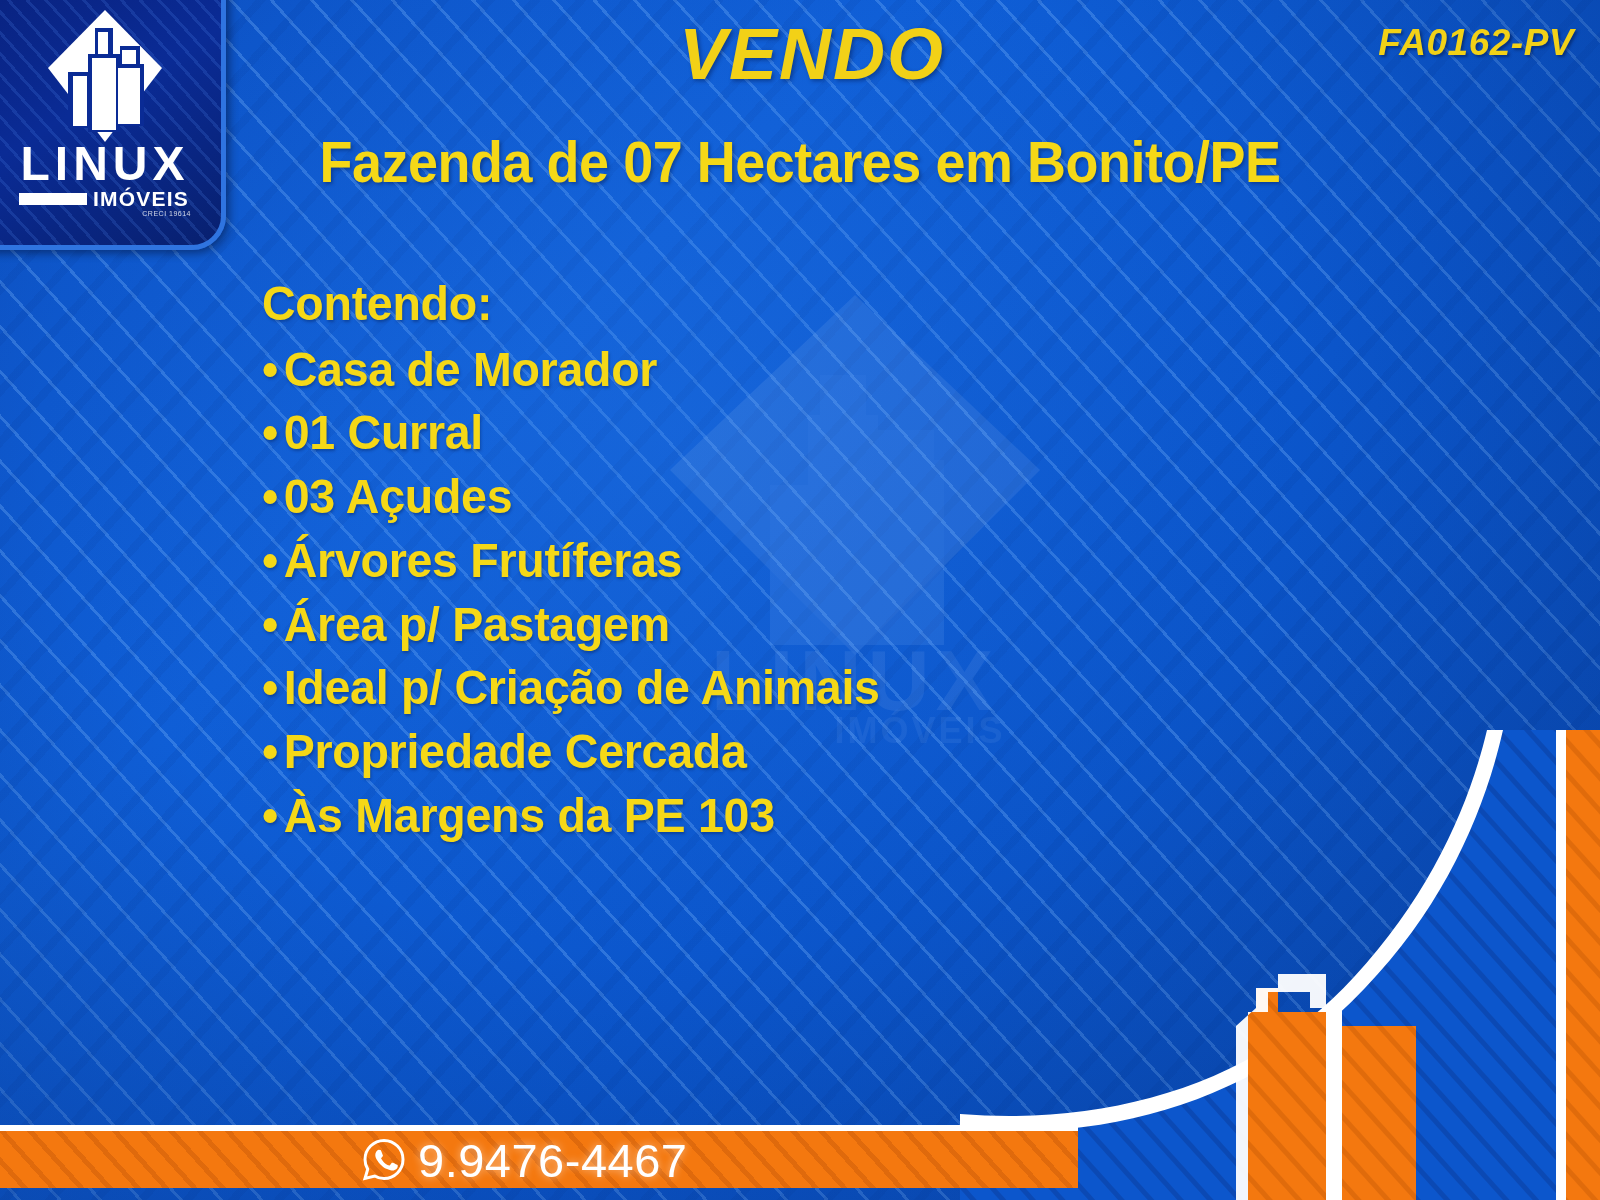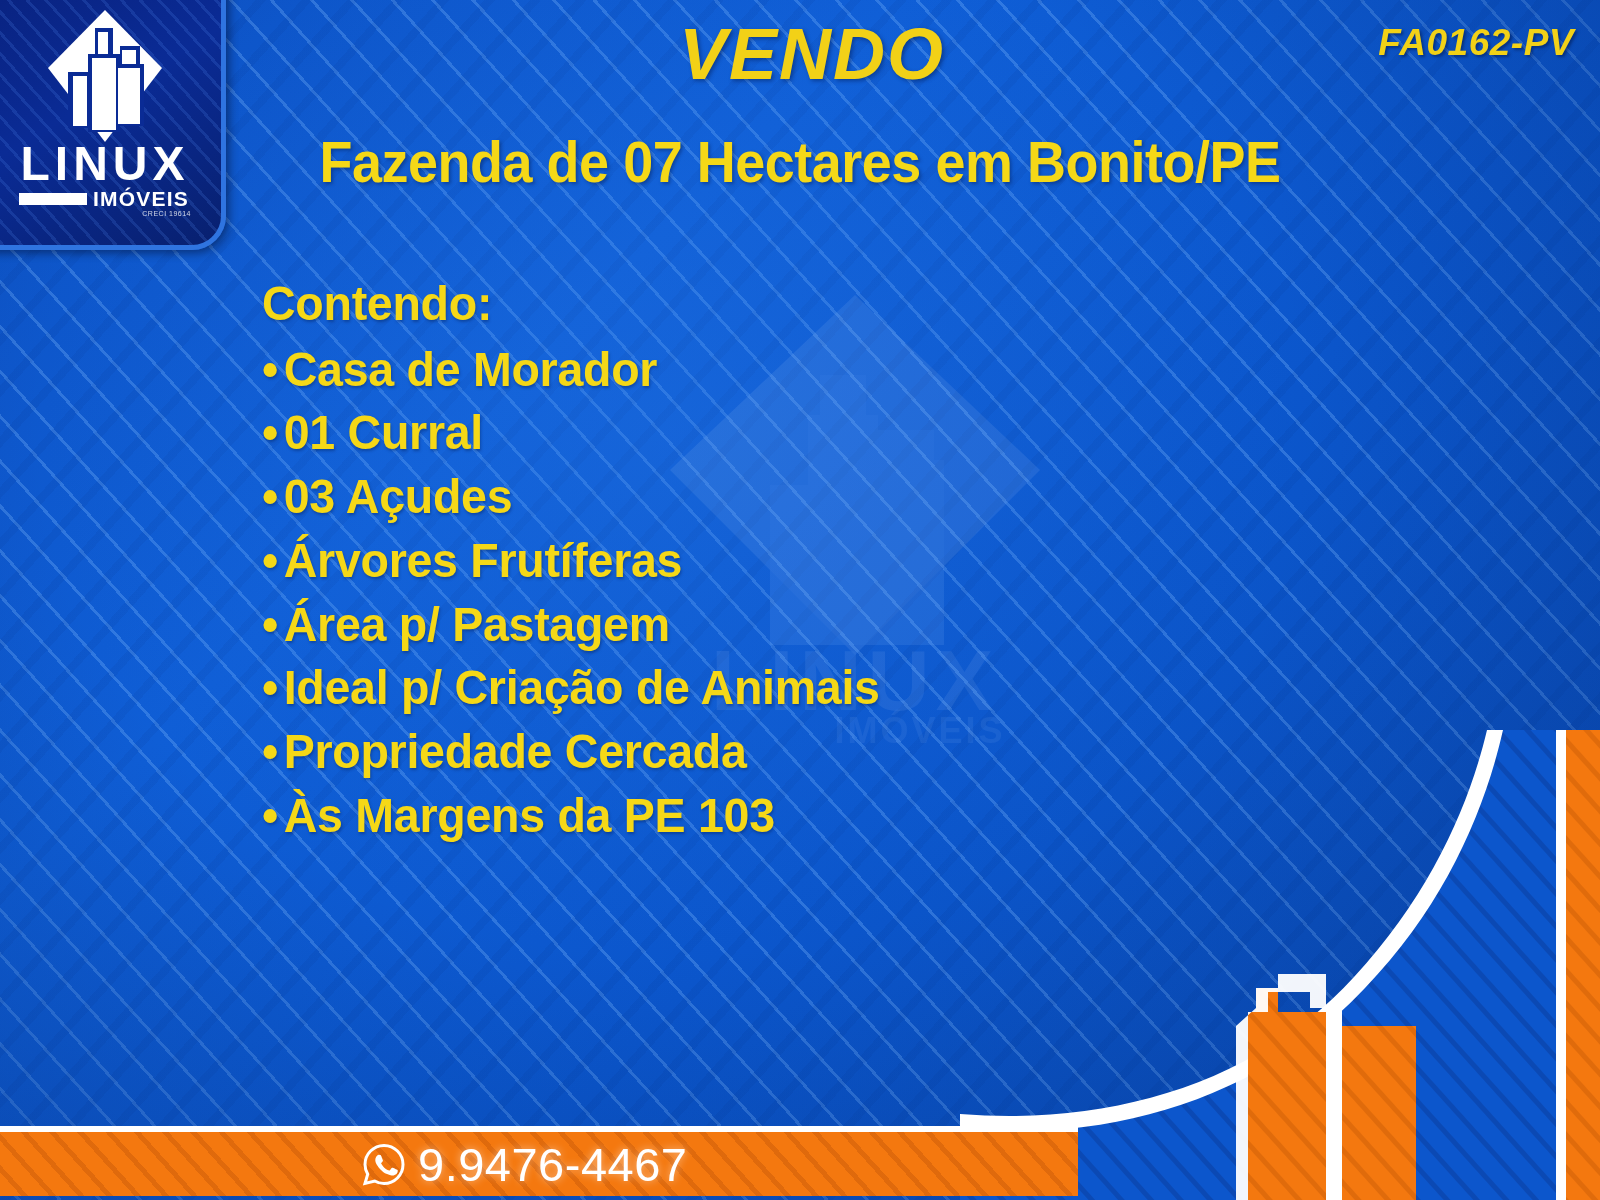--- a/index.html
+++ b/index.html
@@ -217,22 +217,22 @@
     letter-spacing:-0.3px;
     transform:scaleX(0.95);
     transform-origin:left center;
     white-space:nowrap;
     text-shadow:1px 2px 3px rgba(0,20,70,0.35);
   }
 
   
   .orange-bar{
     position:absolute;
-    left:0; bottom:4px;
-    width:1078px; height:70px;
+    left:0; bottom:12px;
+    width:1078px; height:63px;
     background:#F4780F;
     border-top:6px solid #ffffff;
     overflow:hidden;
   }
   .orange-bar .obstripes{
     position:absolute; inset:0;
     background-image:repeating-linear-gradient(
         48deg,
         rgba(140,50,0,0.00) 0px,
         rgba(140,50,0,0.00) 16px,

